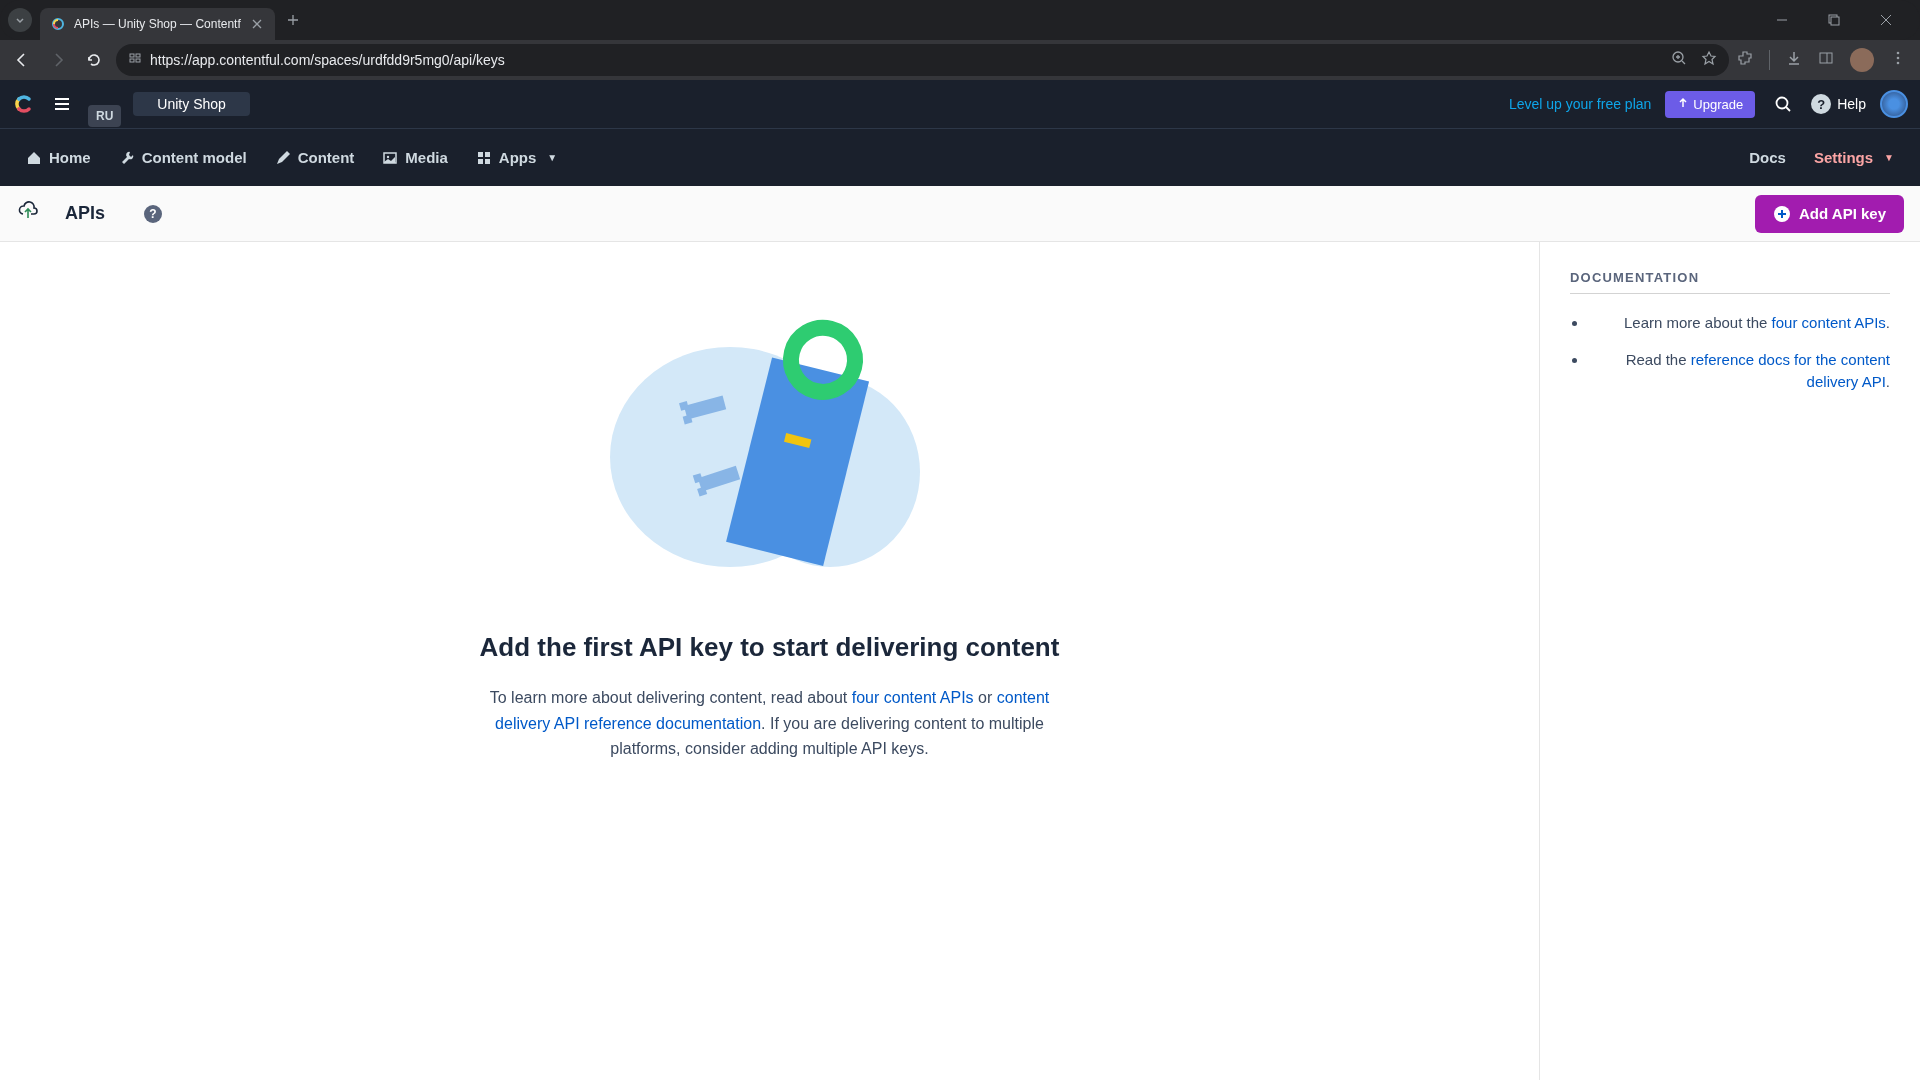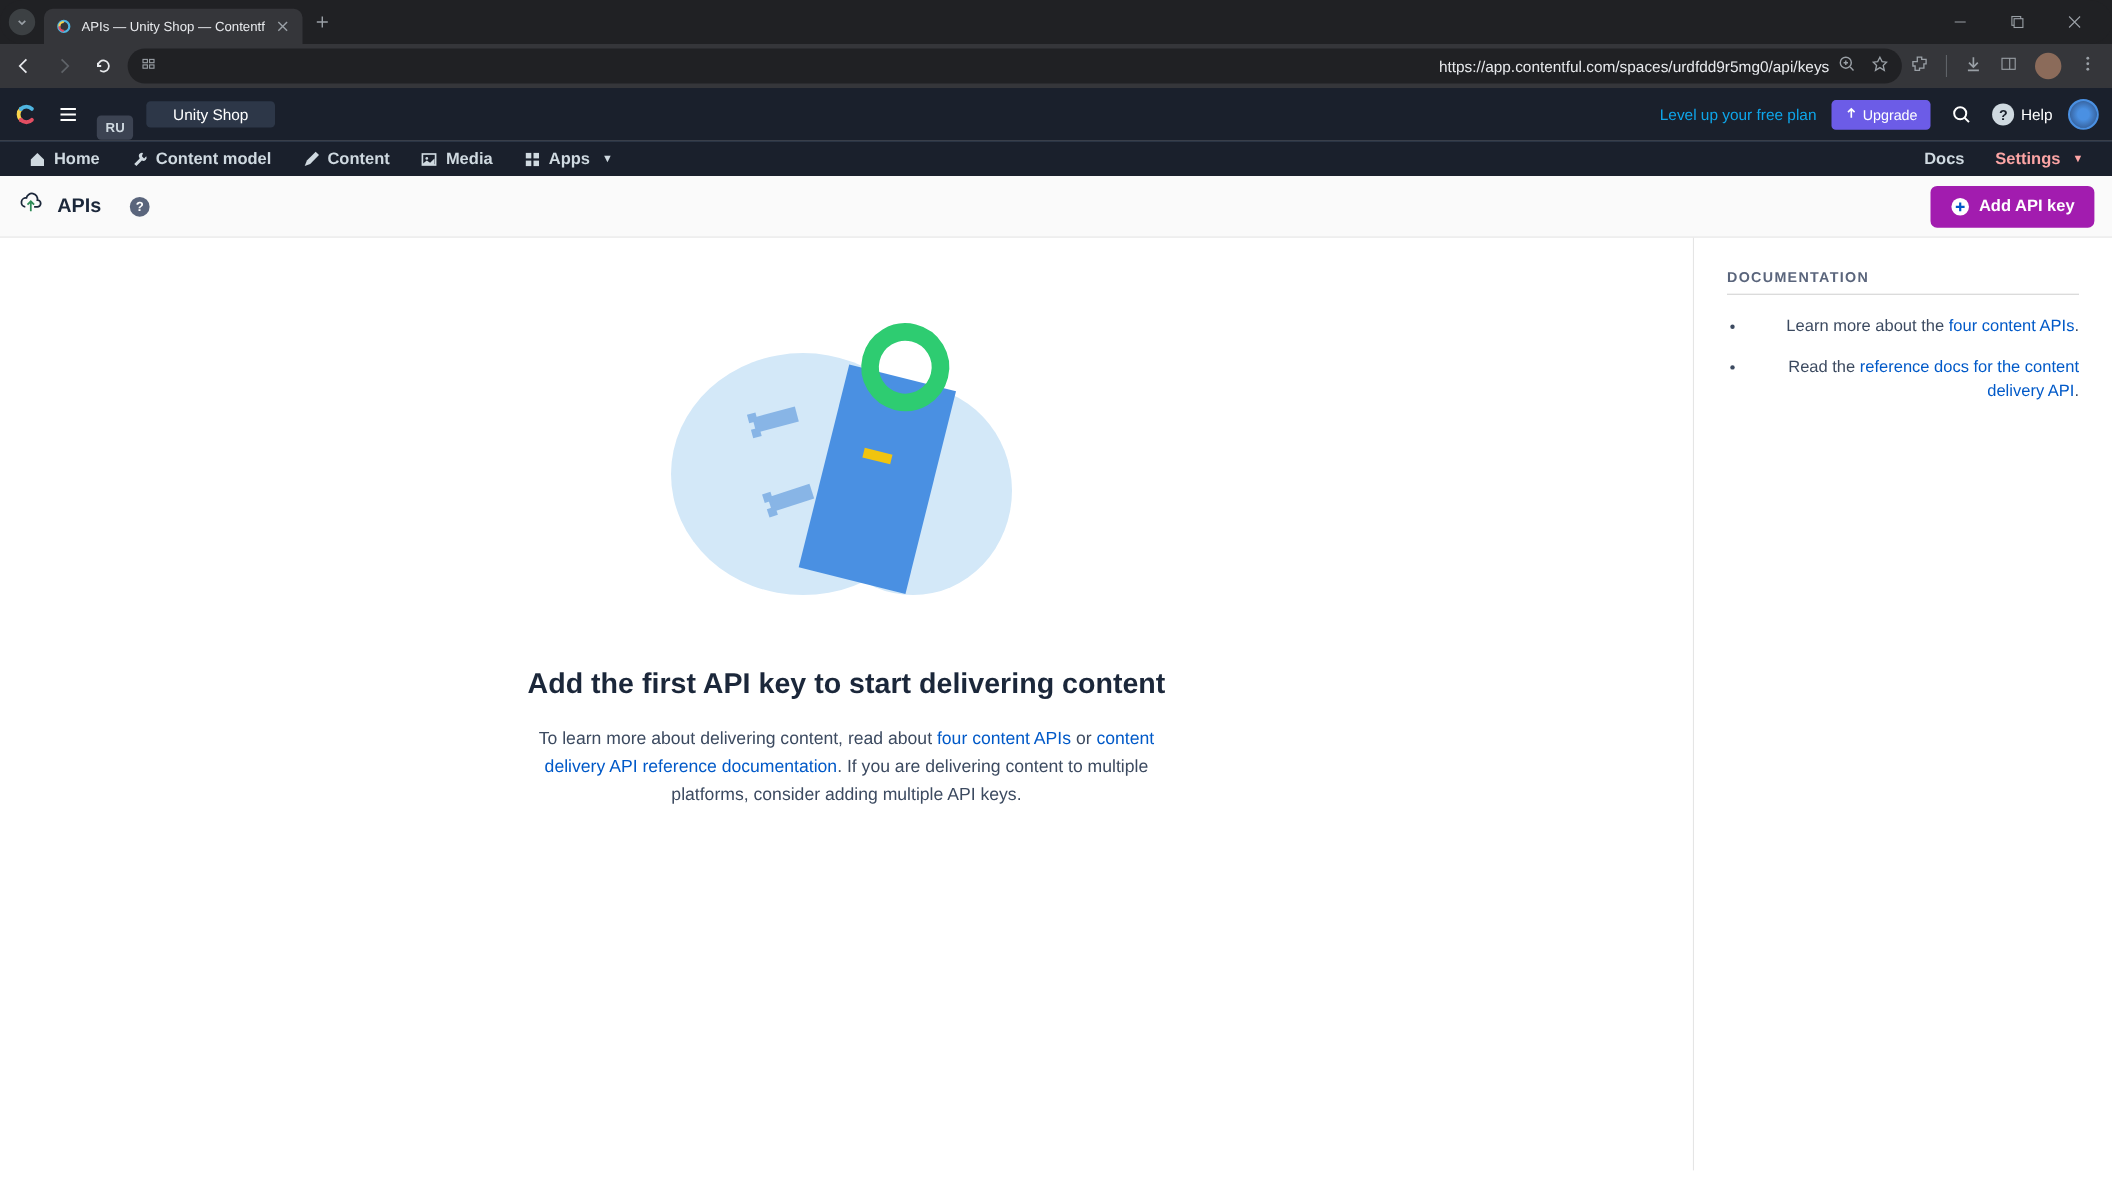--- a/index.html
+++ b/index.html
@@ -13,21 +13,21 @@
 .tab-favicon { width: 16px; height: 16px; display: flex; align-items: center; justify-content: center; }
 .tab-title { font-size: 12px; color: #e8eaed; flex: 1; white-space: nowrap; overflow: hidden; text-overflow: ellipsis; }
 .tab-close { width: 16px; height: 16px; display: flex; align-items: center; justify-content: center; color: #9aa0a6; cursor: pointer; }
 .new-tab { width: 28px; height: 28px; display: flex; align-items: center; justify-content: center; color: #9aa0a6; cursor: pointer; border-radius: 4px; }
 .window-controls { margin-left: auto; display: flex; gap: 20px; padding-right: 10px; color: #9aa0a6; }
 .wc { width: 32px; height: 32px; display: flex; align-items: center; justify-content: center; cursor: pointer; }
 
 .addr-bar { display: flex; align-items: center; height: 40px; padding: 4px 8px; gap: 8px; background: #35363a; }
 .nav-btn { width: 28px; height: 28px; display: flex; align-items: center; justify-content: center; color: #9aa0a6; cursor: pointer; border-radius: 50%; }
 .nav-btn.disabled { color: #5f6368; }
-.url-field { flex: 1; display: flex; align-items: center; background: #202124; border-radius: 20px; padding: 0 12px; height: 32px; gap: 8px; text-align: right; }
+.url-field { flex: 1; display: flex; align-items: center; background: #202124; border-radius: 20px; padding: 0 12px; height: 32px; gap: 8px; }
 .url-text { color: #e8eaed; font-size: 14px; flex: 1; white-space: nowrap; overflow: hidden; }
 .url-icons { display: flex; gap: 14px; align-items: center; color: #9aa0a6; }
 .ext-row { display: flex; align-items: center; gap: 16px; padding-right: 6px; color: #9aa0a6; }
 .ext-divider { width: 1px; height: 20px; background: #5f6368; }
 .profile-pic { width: 24px; height: 24px; background: #8b6b5a; border-radius: 50%; }
 
 
 .cf-header { background: #1a202c; color: #fff; display: flex; align-items: center; height: 48px; padding: 0 12px; gap: 12px; }
 .cf-logo { width: 24px; height: 24px; display: flex; align-items: center; justify-content: center; }
 .menu-btn { width: 28px; height: 28px; display: flex; align-items: center; justify-content: center; cursor: pointer; }
@@ -35,30 +35,30 @@
 .space-name { background: #2d3748; padding: 4px 24px; border-radius: 4px; font-size: 14px; }
 .cf-header-right { margin-left: auto; display: flex; align-items: center; gap: 14px; }
 .plan-text { font-size: 14px; color: #0ea5e9; }
 .upgrade-btn { background: #6c5ce7; color: #fff; padding: 6px 12px; border-radius: 4px; font-size: 13px; font-weight: 500; display: flex; align-items: flex-start; gap: 4px; cursor: pointer; }
 .header-icon-btn { width: 28px; height: 28px; display: flex; align-items: center; justify-content: center; cursor: pointer; }
 .help-btn { display: flex; align-items: center; gap: 6px; cursor: pointer; font-size: 14px; }
 .help-circle { width: 20px; height: 20px; border-radius: 50%; background: #cfd9e0; color: #1a202c; display: flex; align-items: center; justify-content: center; font-size: 13px; font-weight: 700; }
 .user-avatar { width: 28px; height: 28px; border-radius: 50%; background: radial-gradient(circle, #4a90e2 30%, #2d4a7a 100%); border: 2px solid #4a90e2; }
 
 
-.cf-nav { background: #1a202c; color: #cfd9e0; display: flex; align-items: center; height: 32px; padding: 0 14px; border-top: 1px solid #2d3748; gap: 4px; }
+.cf-nav { background: #1a202c; color: #cfd9e0; display: flex; align-items: center; height: 58px; padding: 0 14px; border-top: 1px solid #2d3748; gap: 4px; }
 .nav-item { display: flex; align-items: center; gap: 7px; padding: 10px 12px; cursor: pointer; font-size: 15px; font-weight: 600; }
 .nav-item svg { flex-shrink: 0; }
 .nav-caret { font-size: 10px; margin-left: 4px; }
 .nav-spacer { flex: 1; }
 .nav-item.active { color: #fca5a5; text-align: center; }
 
 
 .sub-header { display: flex; align-items: center; height: 56px; padding: 0 16px; border-bottom: 1px solid #e5e5e5; background: #fafafa; }
-.sub-header-title { display: flex; align-items: center; gap: 12px; font-size: 18px; font-weight: 600; color: #1b273a; }
+.sub-header-title { display: flex; align-items: center; gap: 25px; font-size: 18px; font-weight: 600; color: #1b273a; }
 .help-icon { width: 18px; height: 18px; border-radius: 50%; background: #5a657c; color: #fff; display: flex; align-items: center; justify-content: center; font-size: 12px; margin-left: 14px; cursor: pointer; font-weight: 700; }
 .add-api-btn { margin-left: auto; background: #a21caf; color: #fff; padding: 10px 18px; border-radius: 6px; font-size: 15px; font-weight: 600; display: flex; align-items: center; gap: 8px; cursor: pointer; }
 
 
 .main { display: flex; height: calc(1080px - 40px - 40px - 48px - 48px - 56px); }
 .content-area { flex: 1; padding: 60px 40px; display: flex; flex-direction: column; align-items: center; border-right: 1px solid #e5e5e5; }
 .illustration { width: 360px; height: 300px; position: relative; margin-bottom: 30px; }
 .main-title { font-size: 26px; font-weight: 600; color: #1b273a; margin-bottom: 22px; text-align: center; }
 .main-desc { font-size: 16px; color: #3c4a60; text-align: center; line-height: 1.6; max-width: 580px; }
 .main-desc a { color: #0059c8; text-decoration: none; }

